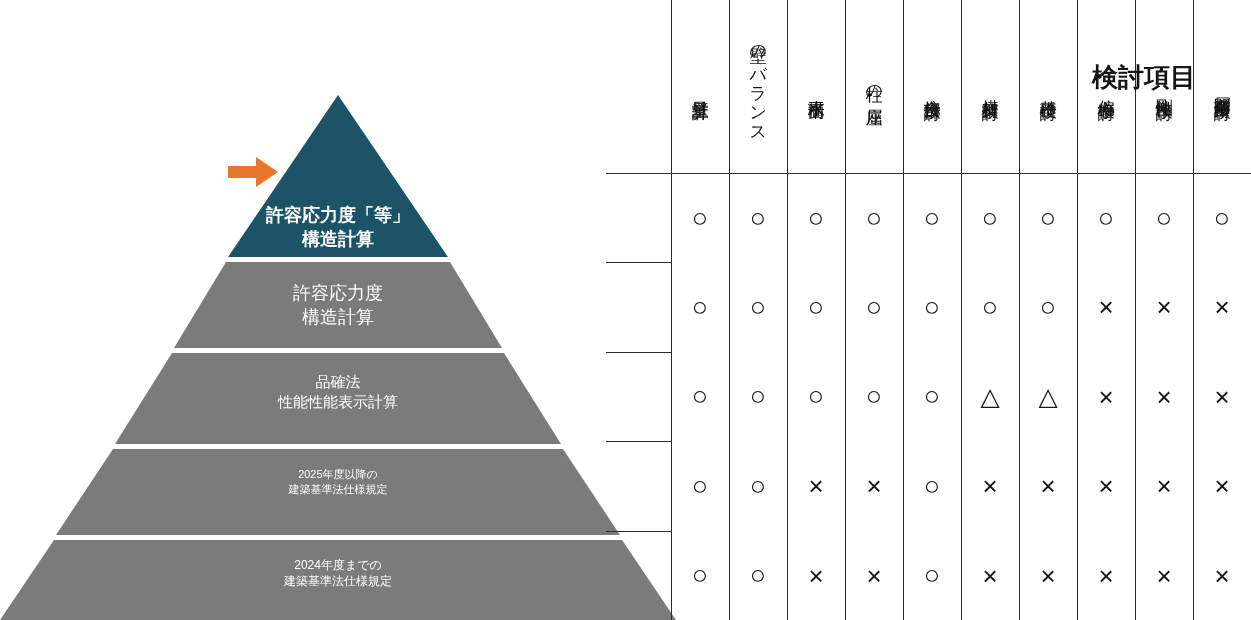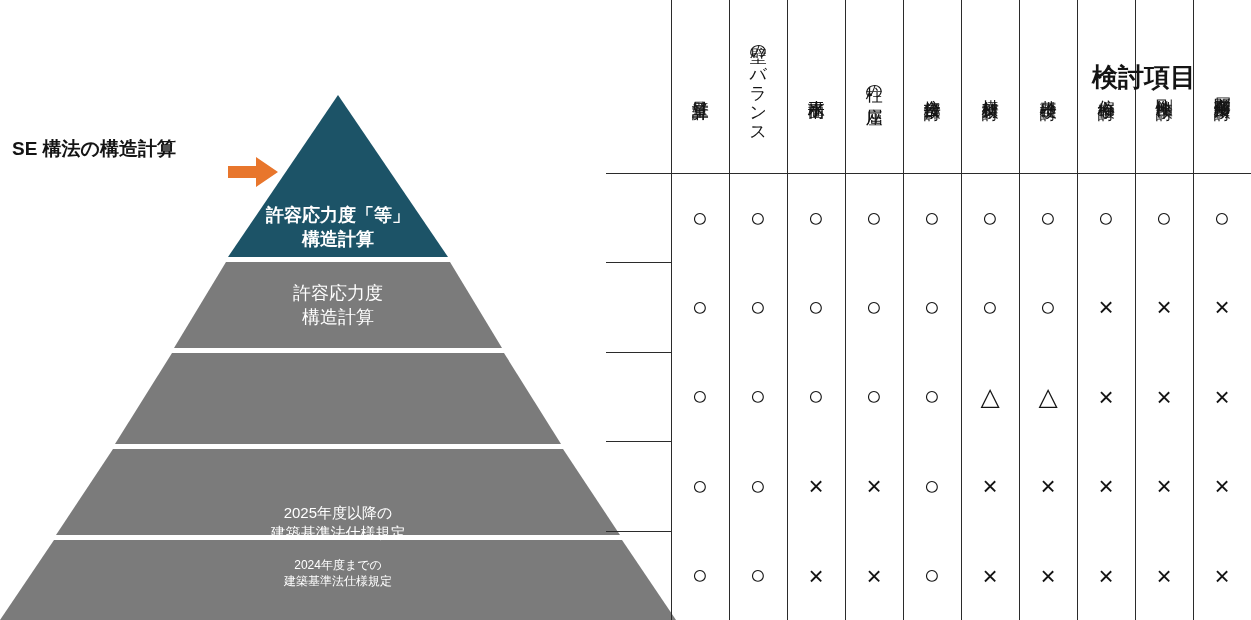--- a/index.html
+++ b/index.html
@@ -139,21 +139,20 @@
   .mark.cross {
     font-size: 26px;
   }
 </style>
 </head>
 <body>
 
 <div id="root">
 
   <div class="brand">
-    <div class="brand-sub">SE 構法の構造計算</div>
   </div>
 
   <div class="arrow">
     <svg width="52" height="30" viewBox="0 0 52 30">
       <polygon points="0,9 28,9 28,0 50,15 28,30 28,21 0,21" fill="#e8762c"></polygon>
     </svg>
   </div>
 
   <div class="pyramid">
     <svg width="676" height="525" viewBox="0 0 676 525">
@@ -166,21 +165,23 @@
 
       <polygon points="113,354 563,354 620,440 56,440" fill="#7b7b7b"></polygon>
 
       <polygon points="54,445 622,445 676,525 0,525" fill="#7b7b7b"></polygon>
     </svg>
 
     <div class="pyr-label" style="left:228px; top:108px; width:220px; font-size:18px; font-weight:bold;">許容応力度「等」
 構造計算</div>
     <div class="pyr-label" style="left:228px; top:186px; width:220px; font-size:18px;">許容応力度
 構造計算</div>
-    <div class="pyr-label" style="left:168px; top:372px; width:340px; font-size:15px;margin-top:36px;">2025年度以降の
+    <div class="pyr-label" style="left:193px; top:277px; width:290px; font-size:15px;">品確法
+性能性能表示計算</div>
+    <div class="pyr-label" style="left:168px; top:372px; width:340px; font-size:11px;">2025年度以降の
 建築基準法仕様規定</div>
     <div class="pyr-label" style="left:148px; top:462px; width:380px; font-size:12px;">2024年度までの
 建築基準法仕様規定</div>
   </div>
 
   <div class="table-wrap">
     <table class="matrix">
       <colgroup>
         <col style="width:65px">
         <col style="width:58px">

